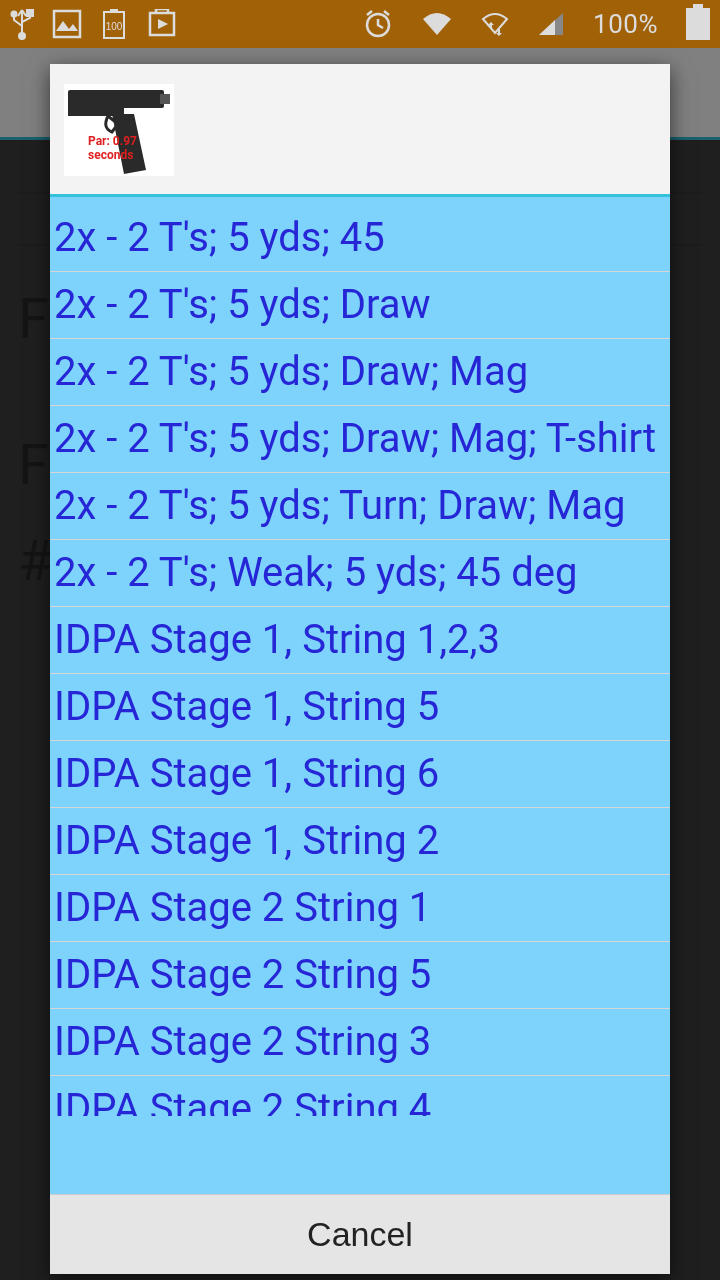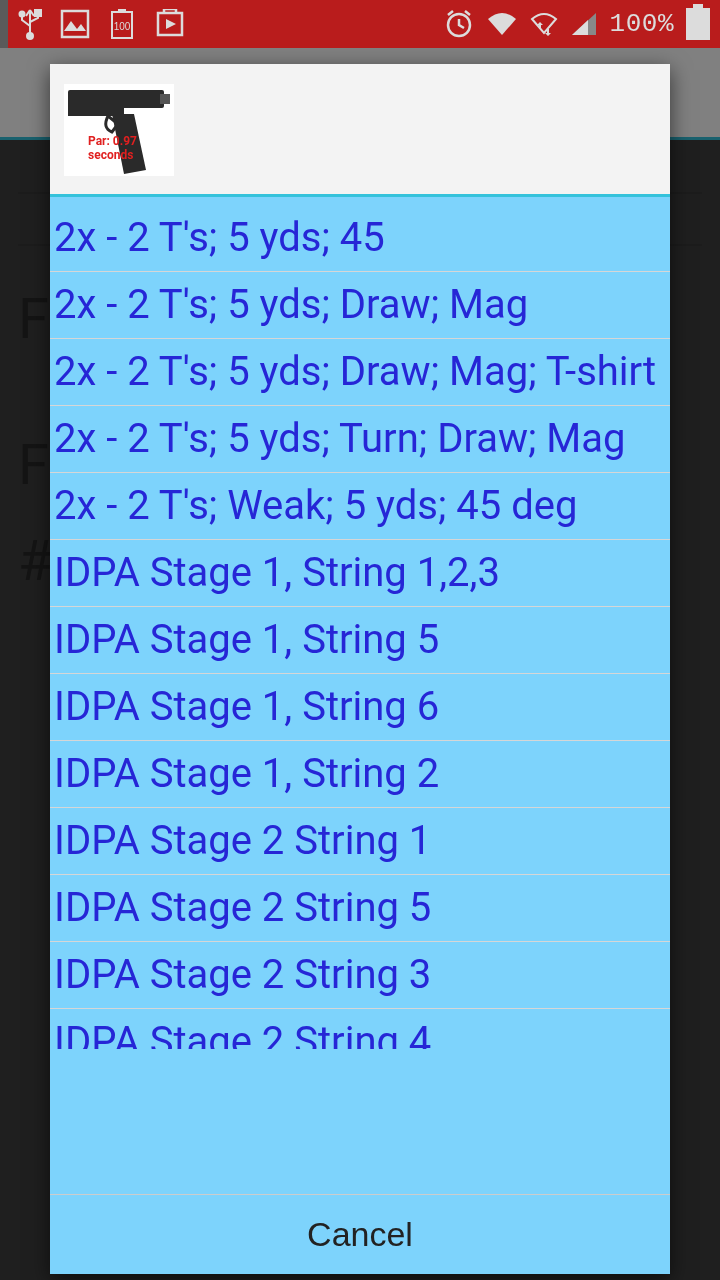--- a/index.html
+++ b/index.html
@@ -2,25 +2,25 @@
 <html><head>
 <meta charset="utf-8">
 <style>
   * { margin: 0; padding: 0; box-sizing: border-box; }
   html, body { width: 720px; height: 1280px; font-family: Roboto, Arial, sans-serif; }
   body { background: #5a5a5a; position: relative; overflow: hidden; }
 
   
   .status-bar {
     position: absolute; top: 0; left: 0; right: 0; height: 48px;
-    background: #b91c1c; color: #dcdcdc; display: flex; align-items: center;
-    padding: 0 10px; font-size: 26px; margin-left: 8px;
+    background: #a16207; color: #dcdcdc; display: flex; align-items: center;
+    padding: 0 10px; font-size: 26px;
   }
   .status-left { display: flex; align-items: center; gap: 18px; }
-  .status-right { margin-left: auto; display: flex; align-items: center; gap: 12px; font-family: Liberation Mono, monospace; }
+  .status-right { margin-left: auto; display: flex; align-items: center; gap: 28px; }
   .status-icon { display: inline-flex; align-items: center; justify-content: center; }
   .battery-pct { font-size: 26px; letter-spacing: 0.5px; }
   .clock { font-size: 32px; margin-left: 6px; color: #fff; }
 
   
   .app-bg {
     position: absolute; top: 48px; left: 0; right: 0; bottom: 0;
     background: #3a3a3a;
   }
   .app-bar {
@@ -62,21 +62,21 @@
     padding: 10px 4px 10px 4px; font-size: 40px; color: #2626d6;
     border-bottom: 1px solid #d6d6d6; line-height: 1.15;
   }
   .list-item:first-child { padding-top: 18px; }
   .partial {
     border-bottom: none; overflow: hidden; height: 40px;
   }
 
   .dialog-footer {
     height: 80px; display: flex; align-items: center; justify-content: center;
-    border-top: 1px solid #ccc; background: #7dd3fc;
+    border-top: 1px solid #ccc; background: #e5e5e5;
   }
   .cancel-btn {
     font-size: 34px; color: #222; background: none; border: none;
     width: 100%; height: 100%; cursor: pointer;
   }
 
   .battery-body {
     display: inline-block; width: 24px; height: 32px; background: #dcdcdc;
     position: relative;
   }
@@ -178,20 +178,21 @@
           <path d="M44 32 Q38 44 48 48 L54 40 Z" fill="none" stroke="#2a2a2a" stroke-width="3"></path>
         </g>
         <rect x="96" y="10" width="10" height="10" fill="#555"></rect>
       </svg>
       <div class="par-text">Par: 0.97 seconds</div>
     </div>
   </div>
 
   <div class="dialog-list">
     <div class="list-item">2x - 2 T's; 5 yds; 45</div>
+    <div class="list-item">2x - 2 T's; 5 yds; Draw</div>
     <div class="list-item">2x - 2 T's; 5 yds; Draw; Mag</div>
     <div class="list-item">2x - 2 T's; 5 yds; Draw; Mag; T-shirt</div>
     <div class="list-item">2x - 2 T's; 5 yds; Turn; Draw; Mag</div>
     <div class="list-item">2x - 2 T's; Weak; 5 yds; 45 deg</div>
     <div class="list-item">IDPA Stage 1, String 1,2,3</div>
     <div class="list-item">IDPA Stage 1, String 5</div>
     <div class="list-item">IDPA Stage 1, String 6</div>
     <div class="list-item">IDPA Stage 1, String 2</div>
     <div class="list-item">IDPA Stage 2 String 1</div>
     <div class="list-item">IDPA Stage 2 String 5</div>

